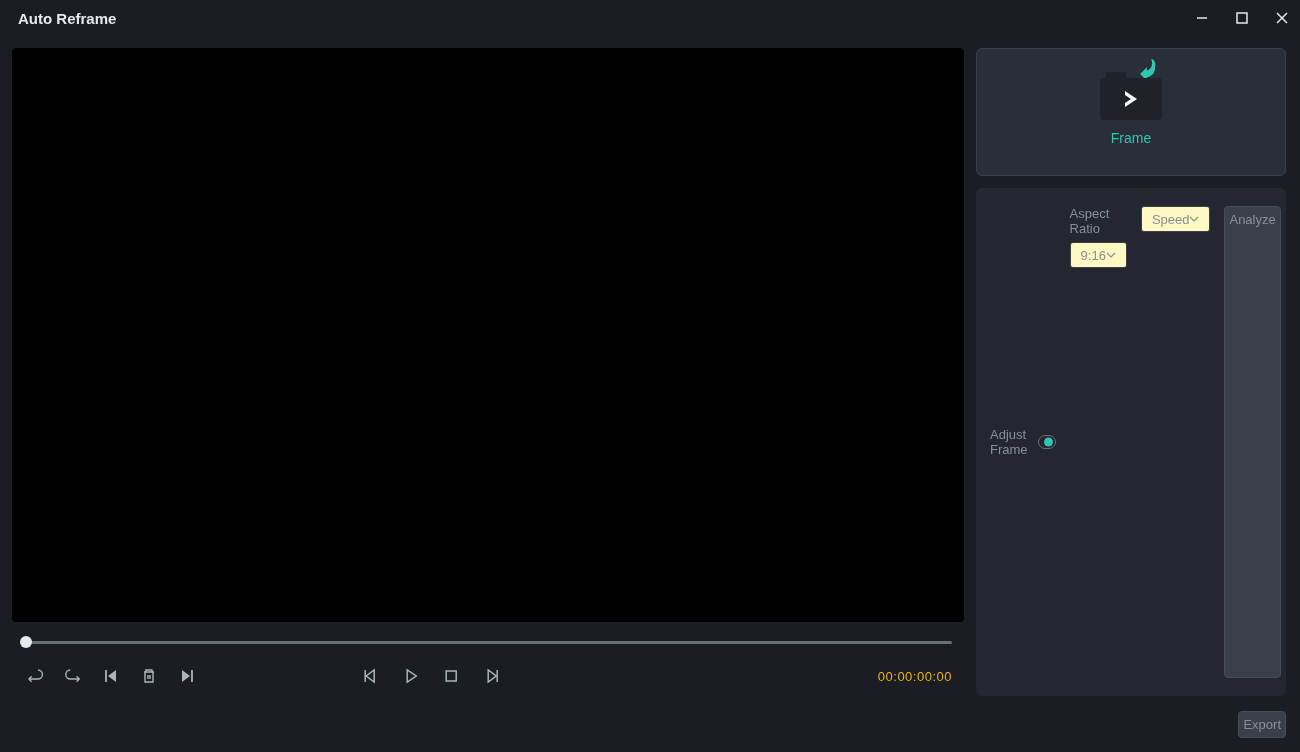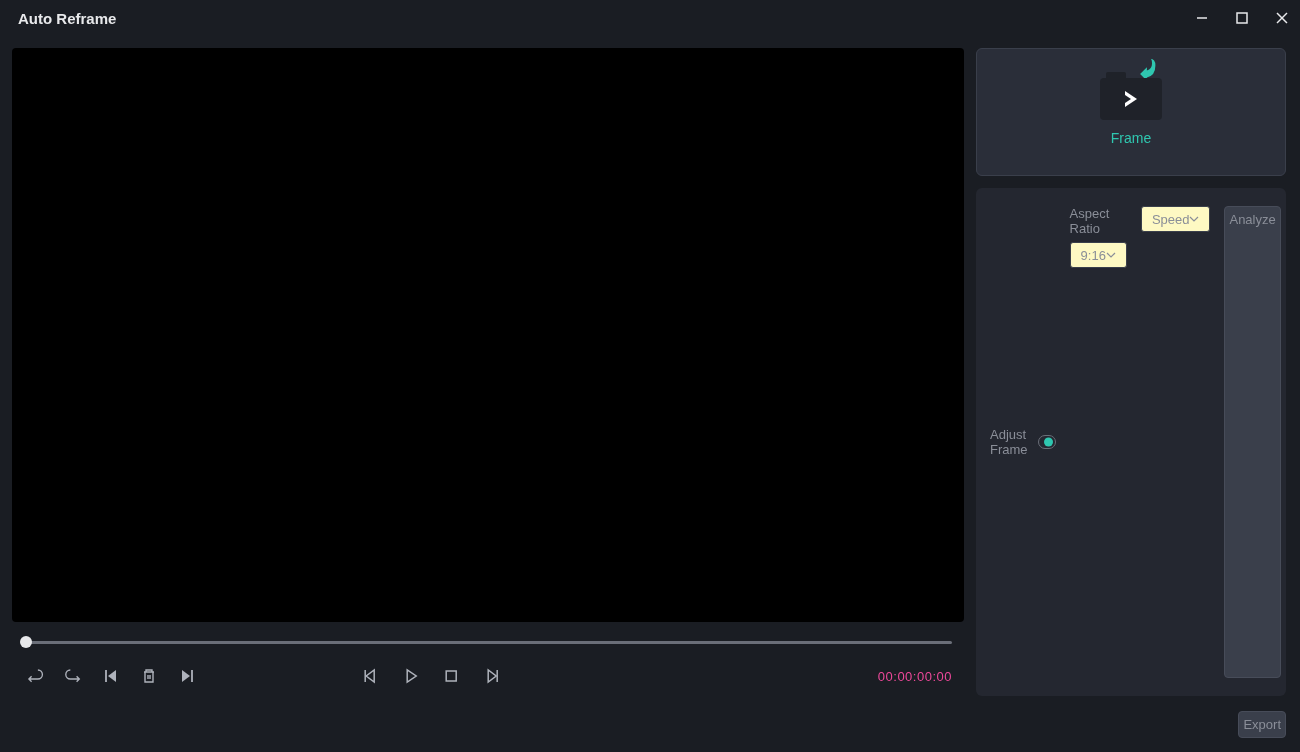--- a/index.html
+++ b/index.html
@@ -104,21 +104,21 @@
   display: flex;
   align-items: center;
   justify-content: center;
   cursor: pointer;
   color: #aeb2bb;
 }
 .ctrl-btn svg { stroke: #aeb2bb; fill: none; }
 .timecode {
   margin-left: auto;
   font-size: 13px;
-  color: #ec4899;
+  color: #eab308;
   letter-spacing: 0.5px;
 }
 .right-panel {
   width: 310px;
   display: flex;
   flex-direction: column;
   gap: 12px;
 }
 .import-card {
   height: 128px;

